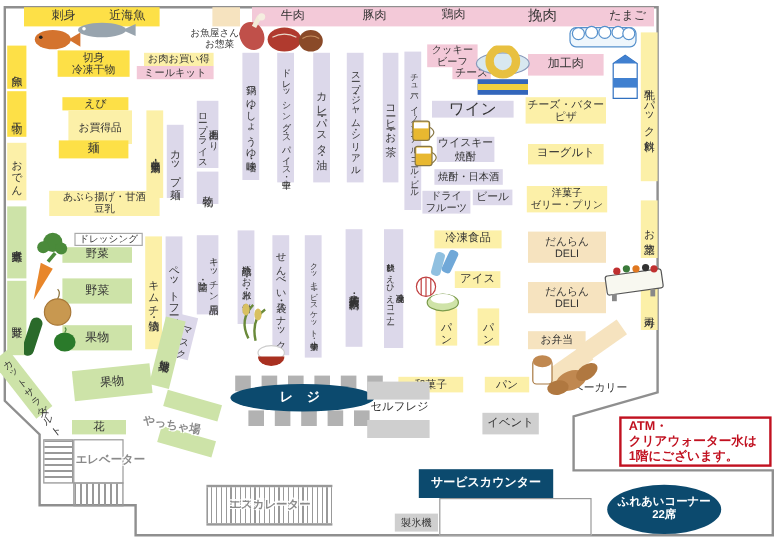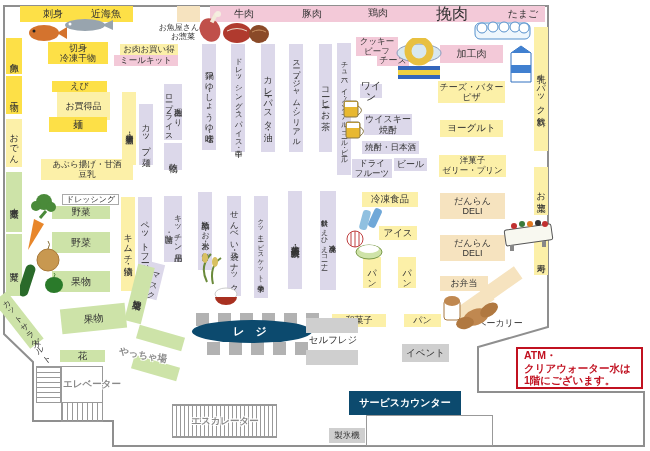--- a/index.html
+++ b/index.html
@@ -39,21 +39,21 @@
   </svg>
 
   <div class="bx blue" style="left:20px;top:6px;width:113px;height:16px"></div>
   <div class="lbl" style="left:30px;top:7px;width:46px;height:14px;font-size:10px">刺身</div>
   <div class="lbl" style="left:80px;top:7px;width:52px;height:14px;font-size:10px">近海魚</div>
   <div class="bx crm" style="left:177px;top:6px;width:23px;height:16px"></div>
   <div class="bx pink" style="left:210px;top:6px;width:335px;height:16px"></div>
   <div class="lbl" style="left:222px;top:7px;width:44px;height:14px;font-size:10px">牛肉</div>
   <div class="lbl" style="left:290px;top:7px;width:44px;height:14px;font-size:10px">豚肉</div>
   <div class="lbl" style="left:356px;top:6px;width:44px;height:14px;font-size:10px">鶏肉</div>
-  <div class="lbl" style="left:430px;top:7px;width:44px;height:14px;font-size:16px">挽肉</div>
+  <div class="lbl" style="left:430px;top:7px;width:44px;height:14px;font-size:12px">挽肉</div>
   <div class="lbl" style="left:500px;top:7px;width:46px;height:14px;font-size:10px">たまご</div>
   <div class="lbl" style="left:152px;top:19px;width:62px;height:26px;font-size:8px">お魚屋さんの
 お惣菜</div>
 
   <div class="bx blue v" style="left:6px;top:38px;width:16px;height:36px;font-size:9px">魚卵</div>
   <div class="bx blue v" style="left:6px;top:76px;width:16px;height:38px;font-size:9px">干物</div>
   <div class="bx yel v" style="left:6px;top:119px;width:16px;height:48px;font-size:9px">おでん</div>
   <div class="bx grn v" style="left:6px;top:172px;width:16px;height:60px;font-size:9px">水煮野菜</div>
   <div class="bx grn v" style="left:6px;top:234px;width:16px;height:62px;font-size:9px">野菜</div>
 
@@ -88,21 +88,21 @@
   <div class="bx lav v" style="left:198px;top:192px;width:14px;height:78px;font-size:8px">瓶詰め・お米・お餅</div>
   <div class="bx lav v" style="left:227px;top:196px;width:14px;height:100px;font-size:8.5px">せんべい・袋スナック</div>
   <div class="bx lav v" style="left:254px;top:196px;width:14px;height:102px;font-size:6.5px">クッキー・ビスケット・小物菓子</div>
   <div class="bx lav v" style="left:288px;top:191px;width:14px;height:98px;font-size:9px">大袋菓子・大型飲料</div>
   <div class="bx lav v" style="left:320px;top:191px;width:16px;height:99px;font-size:7px">冷凍食品
 飲料ひえひえコーナー</div>
 
   <div class="bx pink" style="left:356px;top:37px;width:42px;height:19px;font-size:8.5px">クッキー
 ビーフ</div>
   <div class="bx pink" style="left:377px;top:54px;width:32px;height:12px;font-size:9px">チーズ</div>
-  <div class="bx lav" style="left:360px;top:84px;width:22px;height:14px;font-size:10px">ワイン</div>
+  <div class="bx lav" style="left:360px;top:84px;width:68px;height:14px;font-size:13px">ワイン</div>
   <div class="bx lav" style="left:364px;top:114px;width:48px;height:21px;font-size:9px">ウイスキー
 焼酎</div>
   <div class="bx lav" style="left:362px;top:141px;width:57px;height:13px;font-size:8.5px">焼酎・日本酒</div>
   <div class="bx lav" style="left:352px;top:159px;width:40px;height:19px;font-size:8.5px">ドライ
 フルーツ</div>
   <div class="bx lav" style="left:394px;top:158px;width:33px;height:13px;font-size:9px">ビール</div>
 
   <div class="bx yel" style="left:362px;top:192px;width:56px;height:15px;font-size:9.5px">冷凍食品</div>
   <div class="bx yel" style="left:379px;top:226px;width:38px;height:14px;font-size:9.5px">アイス</div>
   <div class="bx yel v" style="left:363px;top:257px;width:18px;height:31px;font-size:9px">パン</div>
@@ -143,20 +143,22 @@
 
   <div class="bx gd ell" style="left:192px;top:320px;width:120px;height:23px;font-size:11px;letter-spacing:4px">レ ジ</div>
   <div class="bx gl" style="left:306px;top:318px;width:52px;height:15px"></div>
   <div class="bx gl" style="left:306px;top:350px;width:52px;height:15px"></div>
   <div class="lbl" style="left:303px;top:334px;width:60px;height:13px;font-size:9.5px">セルフレジ</div>
   <div class="bx gl" style="left:402px;top:344px;width:47px;height:18px;font-size:9.5px">イベント</div>
 
   <div class="bx gd" style="left:349px;top:391px;width:112px;height:24px;font-size:10px">サービスカウンター</div>
   <div class="bx room" style="left:366px;top:415px;width:127px;height:31px"></div>
   <div class="bx gl" style="left:329px;top:428px;width:36px;height:15px;font-size:8.5px">製氷機</div>
+  <div class="bx gd ell" style="left:506px;top:404px;width:95px;height:41px;font-size:9.5px">ふれあいコーナー
+22席</div>
   <div class="bx notice" style="left:516px;top:347px;width:127px;height:42px;font-size:10.5px;line-height:1.2">ATM・
 クリアウォーター水は
 1階にございます。</div>
 
   <div class="bx room" style="left:61px;top:366px;width:42px;height:37px"></div>
   <div class="bx sh" style="left:36px;top:366px;width:25px;height:37px"></div>
   <div class="bx sv" style="left:61px;top:402px;width:42px;height:20px"></div>
   <div class="lbl out" style="left:56px;top:378px;width:72px;height:12px;font-size:9.5px">エレベーター</div>
   <div class="bx esc" style="left:172px;top:404px;width:105px;height:34px"></div>
   <div class="lbl out" style="left:180px;top:414px;width:90px;height:14px;font-size:9.5px">エスカレーター</div>

